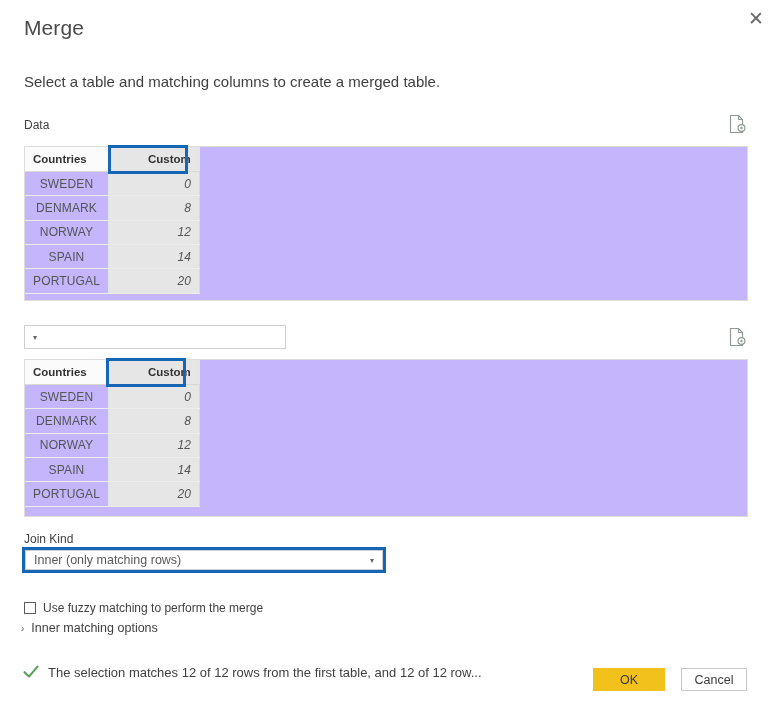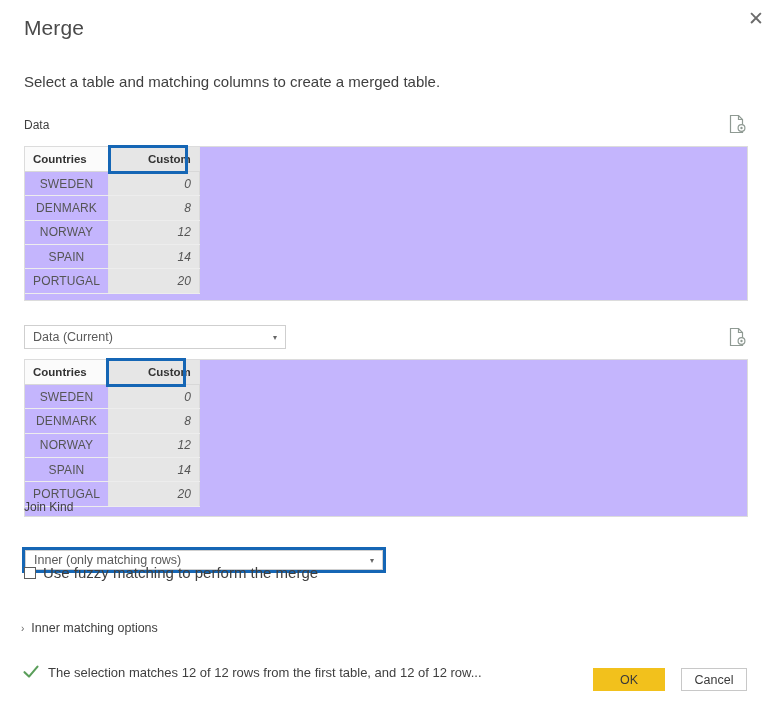--- a/index.html
+++ b/index.html
@@ -54,21 +54,21 @@
     color: #3f3f3f;
   }
 
   
   .section-label {
     position: absolute;
     font-size: 12px;
     color: #3f3f3f;
   }
   #lbl-data   { left: 24px; top: 118px; }
-  #lbl-join   { left: 24px; top: 500px; }
+  #lbl-join   { left: 24px; top: 532px; }
 
   
   .settings-icon {
     position: absolute;
     width: 22px;
     height: 22px;
     cursor: pointer;
   }
   #icon-top    { left: 726px; top: 113px; }
   #icon-bottom { left: 726px; top: 326px; }
@@ -181,24 +181,24 @@
     position: absolute;
     left: 0; top: 0;
     width: 100%; height: 100%;
     border: 1px solid #cfcfcf;
   }
 
   
   .check-row {
     position: absolute;
     left: 24px;
-    top: 564px;
+    top: 601px;
     display: flex;
     align-items: center;
-    font-size: 15px;
+    font-size: 12px;
     color: #3f3f3f;
     cursor: pointer;
     justify-content: flex-end;
   }
   .checkbox {
     width: 12px;
     height: 12px;
     border: 1.5px solid #5c5c5c;
     box-sizing: border-box;
     margin-right: 7px;
@@ -321,21 +321,20 @@
         <tr>
           <td class="country">PORTUGAL</td>
           <td class="custom">20</td>
         </tr>
       </tbody>
   </table>
   <div class="sel-box" id="selbox-top" style="left: 83px; top: -2px; width: 80px; height: 29px;"></div>
 </div>
 
 <div class="combo" id="combo-table">
-  <span class="combo-text">Data (Current)</span>
   <span class="combo-arrow">▾</span>
 </div>
 
 <span class="settings-icon" id="icon-bottom">
   <svg viewBox="0 0 22 22" width="22" height="22" aria-hidden="true">
     <path d="M4.5 2.5 h8 l4 4 v13 h-12 z" fill="#ffffff" stroke="#8f9a93" stroke-width="1.2"></path>
     <path d="M12.5 2.5 v4 h4" fill="none" stroke="#8f9a93" stroke-width="1.2"></path>
     <circle cx="15.5" cy="15" r="3.4" fill="#ffffff" stroke="#8f9a93" stroke-width="1.2"></circle>
     <circle cx="15.5" cy="15" r="1.2" fill="#8f9a93"></circle>
   </svg>

